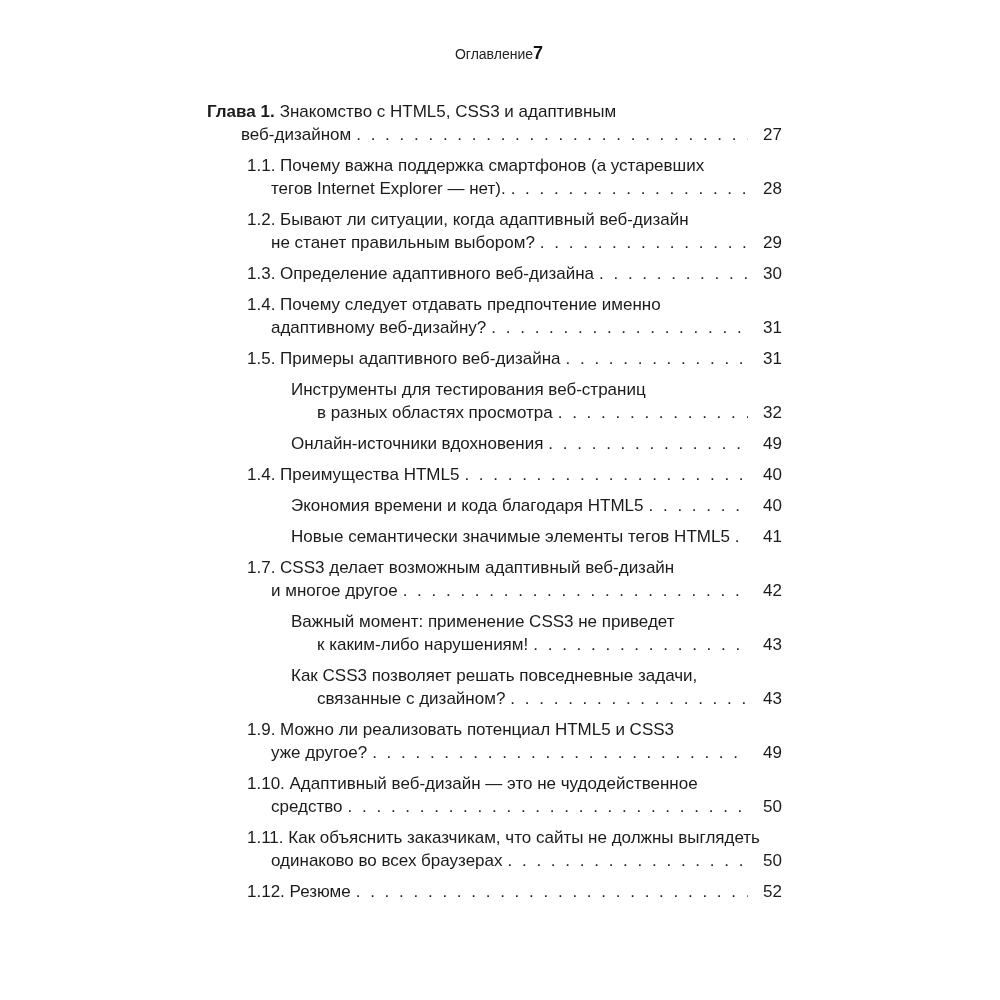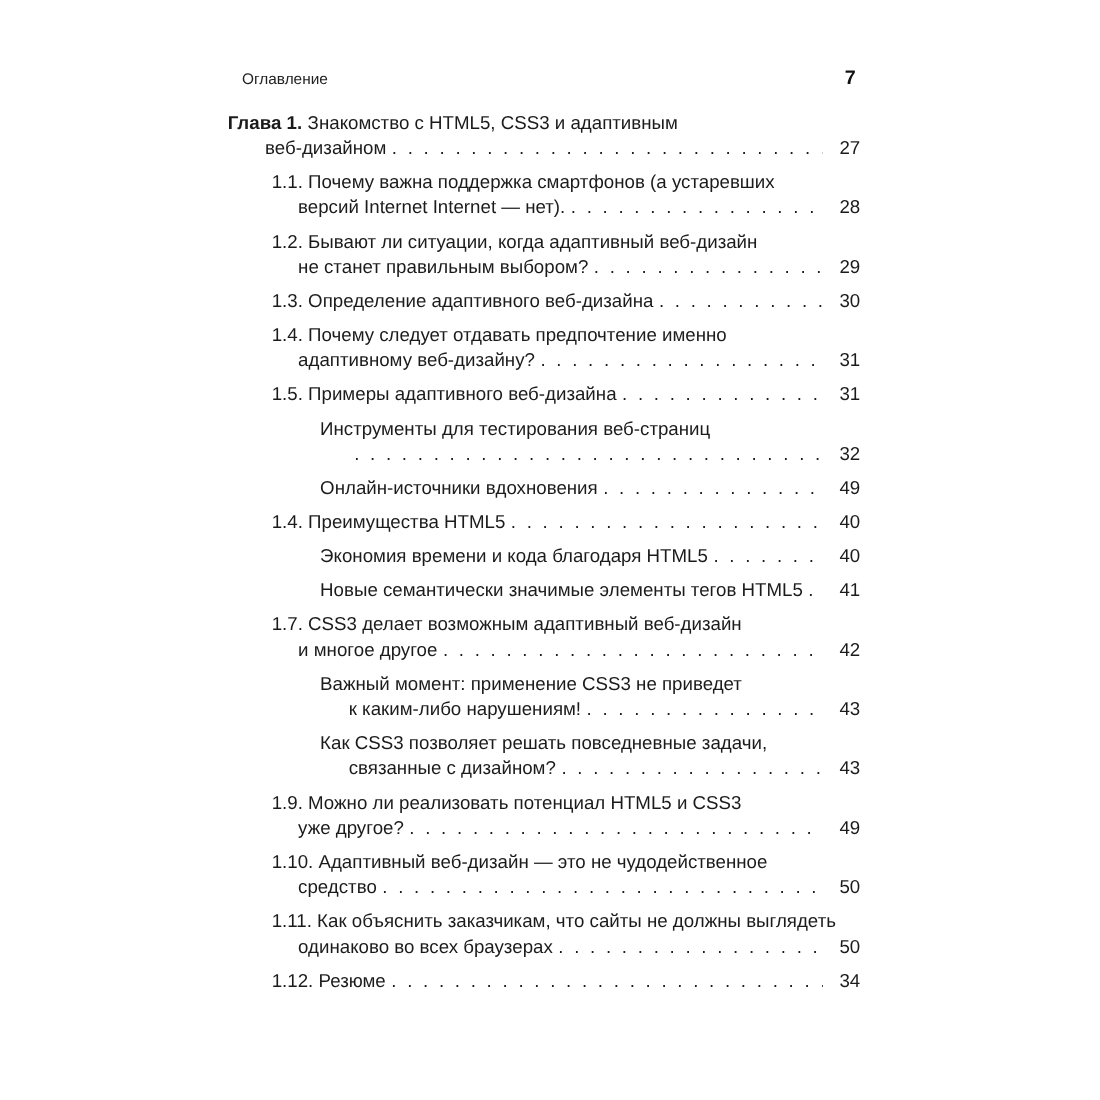--- a/index.html
+++ b/index.html
@@ -10,25 +10,25 @@
   .page {
     position: relative;
     width: 1000px;
     height: 1000px;
     background: #ffffff;
     color: #1b1b1b;
     font-family: "Liberation Sans", sans-serif;
   }
   .header {
     position: absolute;
-    top: 60px;
+    top: 43px;
     left: 203px;
     width: 575px;
     display: flex;
-    justify-content: space-between;
+    justify-content: center;
     align-items: baseline;
   }
   .running-title {
     font-size: 14px;
     padding-left: 17px;
     color: #222222;
   }
   .header-page-number {
     font-size: 18px;
     font-weight: bold;
@@ -90,21 +90,21 @@
         <div class="line line-first"><span class="text"><span class="chapter-label">Глава 1.</span><span>Знакомство с HTML5, CSS3 и адаптивным</span></span></div>
         <div class="line line-cont line-last">
           <span class="text"><span>веб-дизайном</span></span>
           <span class="dots"></span>
           <span class="page-ref">27</span>
         </div>
       </div>
       <div class="entry item">
         <div class="line line-first"><span class="text"><span>1.1. Почему важна поддержка смартфонов (а устаревших</span></span></div>
         <div class="line line-cont line-last">
-          <span class="text"><span>версий Internet Internet — нет).</span></span>
+          <span class="text"><span>тегов Internet Explorer — нет).</span></span>
           <span class="dots"></span>
           <span class="page-ref">28</span>
         </div>
       </div>
       <div class="entry item">
         <div class="line line-first"><span class="text"><span>1.2. Бывают ли ситуации, когда адаптивный веб-дизайн</span></span></div>
         <div class="line line-cont line-last">
           <span class="text"><span>не станет правильным выбором?</span></span>
           <span class="dots"></span>
           <span class="page-ref">29</span>
@@ -128,20 +128,21 @@
       <div class="entry item">
         <div class="line line-first line-last">
           <span class="text"><span>1.5. Примеры адаптивного веб-дизайна</span></span>
           <span class="dots"></span>
           <span class="page-ref">31</span>
         </div>
       </div>
       <div class="entry sub">
         <div class="line line-first"><span class="text"><span>Инструменты для тестирования веб-страниц</span></span></div>
         <div class="line line-cont line-last">
+          <span class="text"><span>в разных областях просмотра</span></span>
           <span class="dots"></span>
           <span class="page-ref">32</span>
         </div>
       </div>
       <div class="entry sub">
         <div class="line line-first line-last">
           <span class="text"><span>Онлайн-источники вдохновения</span></span>
           <span class="dots"></span>
           <span class="page-ref">49</span>
         </div>
@@ -212,17 +213,17 @@
         <div class="line line-cont line-last">
           <span class="text"><span>одинаково во всех браузерах</span></span>
           <span class="dots"></span>
           <span class="page-ref">50</span>
         </div>
       </div>
       <div class="entry item">
         <div class="line line-first line-last">
           <span class="text"><span>1.12. Резюме</span></span>
           <span class="dots"></span>
-          <span class="page-ref">34</span>
+          <span class="page-ref">52</span>
         </div>
       </div>
     </div>
 </div>
 
 </body></html>

